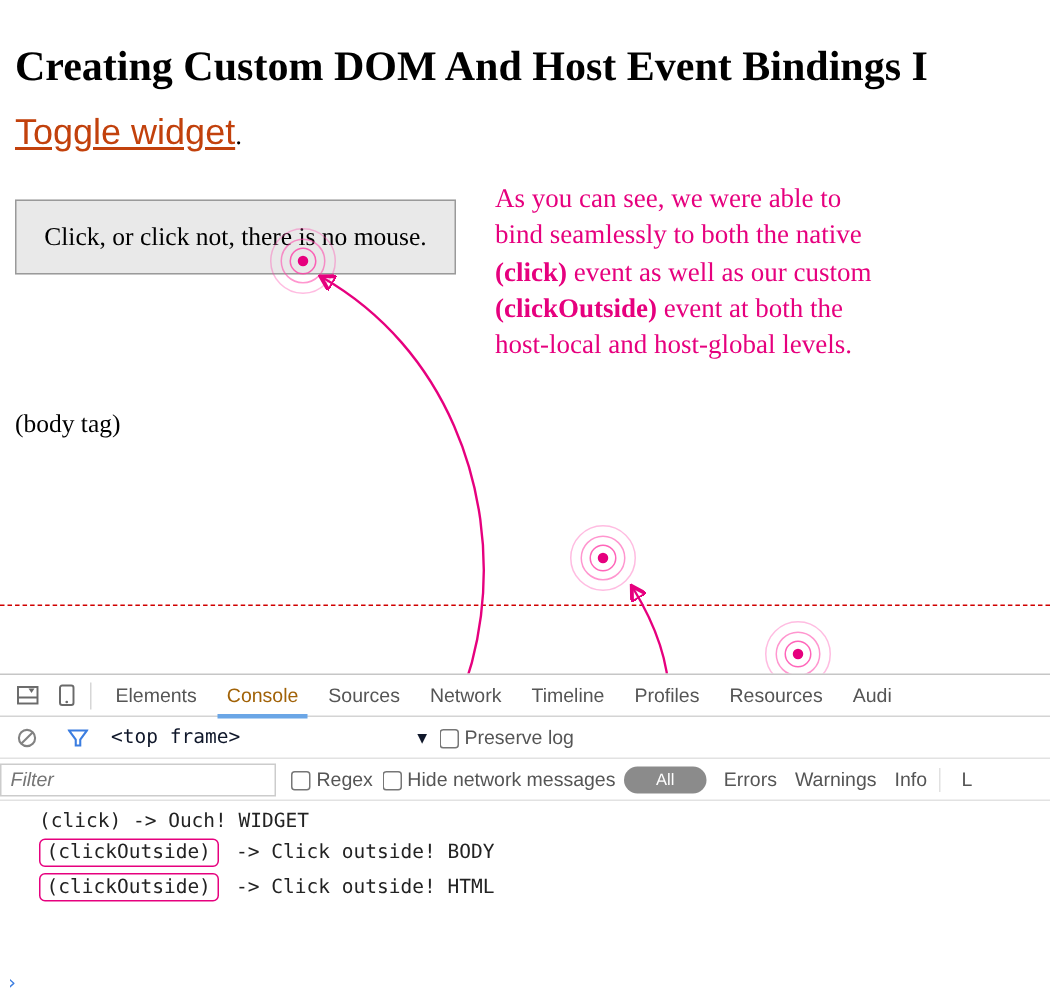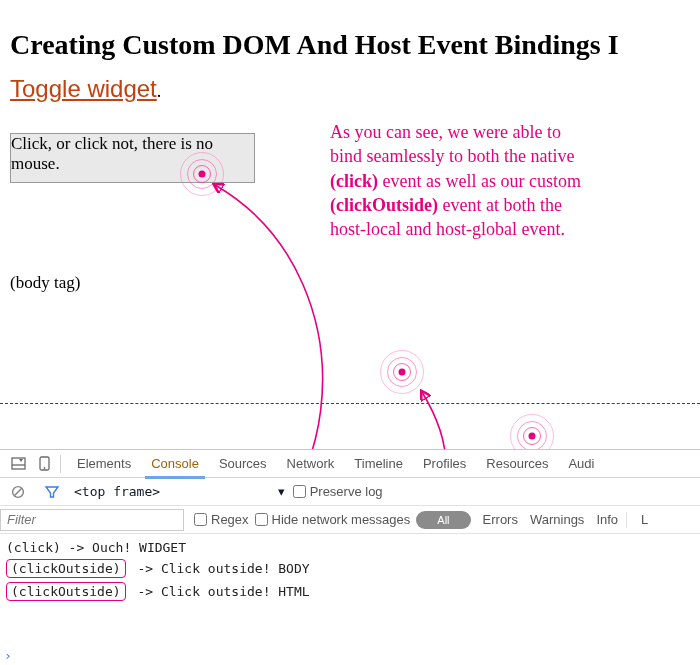--- a/index.html
+++ b/index.html
@@ -26,25 +26,26 @@
   }
   a.toggle {
     color: #c2410c;
     text-decoration: underline;
     font-size: 24px;
     font-family: Liberation Sans, sans-serif;
   }
   .period { color: #000; font-size: 18px; }
   .widget-box {
     margin-top: 30px;
-    width: 245px;
+    width: 294px;
     height: 50px;
     border: 1px solid #9a9a9a;
     background: #e9e9e9;
     display: flex;
+    align-items: center;
     justify-content: center;
     font-family: 'Times New Roman', Times, serif;
     font-size: 17px;
     position: relative;
   }
   .body-tag {
     margin-top: 90px;
     font-family: 'Times New Roman', Times, serif;
     font-size: 17px;
   }
@@ -155,21 +156,21 @@
   }
   .dt-toolbar2 .frame {
     display: inline-flex; align-items: center; gap: 118px;
     color: #0f172a;
   }
   .dt-toolbar2 .frame .sel {
     font-family: Menlo, Consolas, monospace;
     font-size: 13px;
   }
   .chk {
-    display: inline-flex; align-items: center; gap: 4px;
+    display: inline-flex; align-items: flex-end; gap: 4px;
     color: #555; font-size: 13px;
   }
   .chk input { margin: 0; width: 13px; height: 13px; }
   .dt-toolbar3 {
     display: flex;
     align-items: center;
     height: 28px;
     border-bottom: 1px solid #e2e2e2;
     padding: 0;
     gap: 6px;
@@ -196,21 +197,21 @@
   }
   .dt-toolbar3 .level { color: #555; font-size: 13px; margin-left: 6px; }
   .dt-sep2 { width: 1px; height: 16px; background: #e1e1e1; margin: 0 2px; }
   .console {
     font-family: Menlo, Consolas, monospace;
     font-size: 13px;
     color: #222;
     padding: 4px 0 0 0;
   }
   .console .line {
-    padding: 2px 0 2px 6px;
+    padding: 2px 0 2px 26px;
     white-space: nowrap;
   }
   .hlspan {
     display: inline-block;
     border: 1.5px solid #e6007e;
     border-radius: 4px;
     padding: 0 4px;
     line-height: 17px;
     margin-right: 4px;
   }
@@ -252,21 +253,21 @@
 
   <div class="body-tag">(body tag)</div>
 
 </div>
 
 <div class="annotation">
   <span>As you can see, we were able to</span><br>
   <span>bind seamlessly to both the native</span><br>
   <b>(click)</b><span> event as well as our custom</span><br>
   <b>(clickOutside)</b><span> event at both the</span><br>
-  <span>host-local and host-global event.</span>
+  <span>host-local and host-global levels.</span>
 </div>
 
 <div class="divider"></div>
 
 <div class="ripple" style="left:180px; top:152px;">
   <div class="ring r1"></div>
     <div class="ring r2"></div>
     <div class="ring r3"></div>
     <div class="dot"></div>
 </div>

